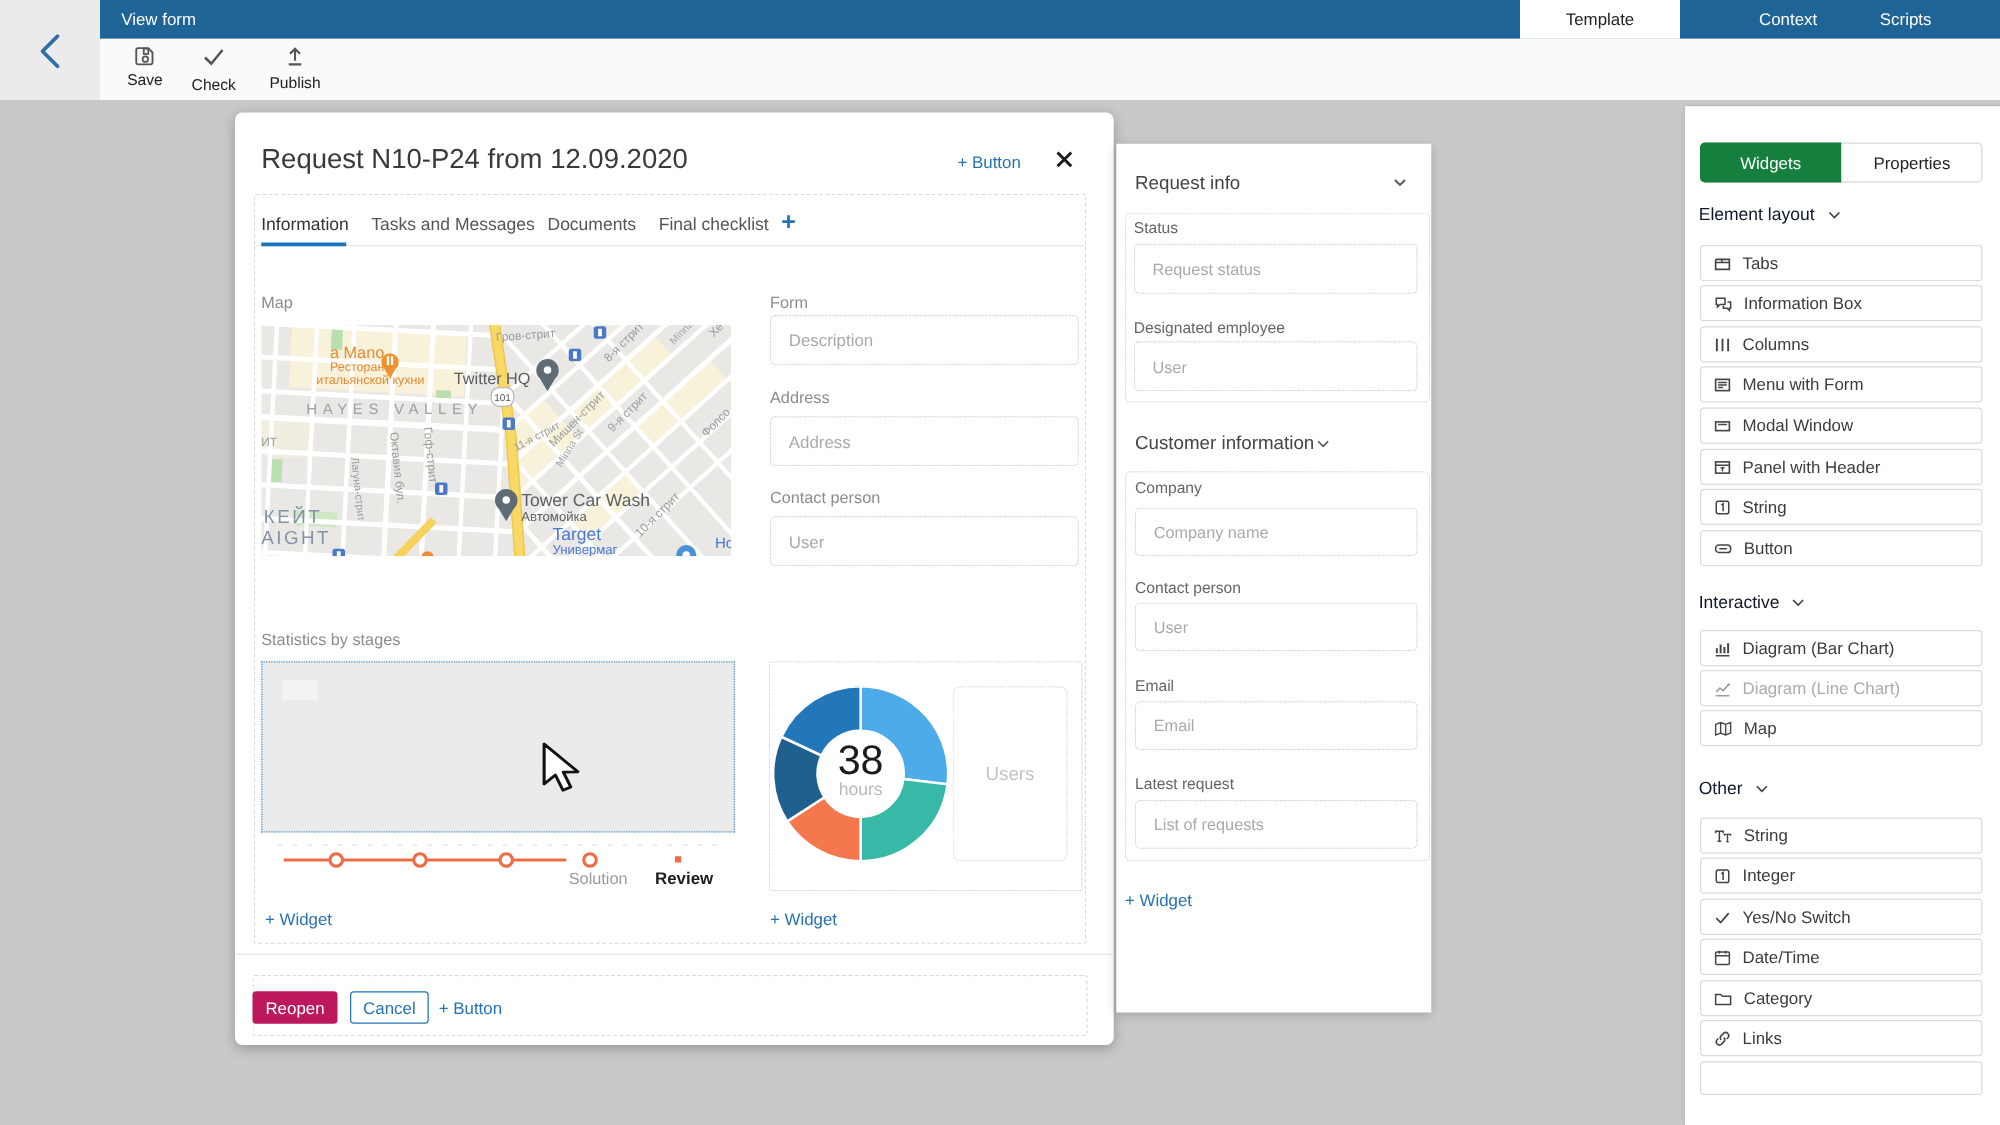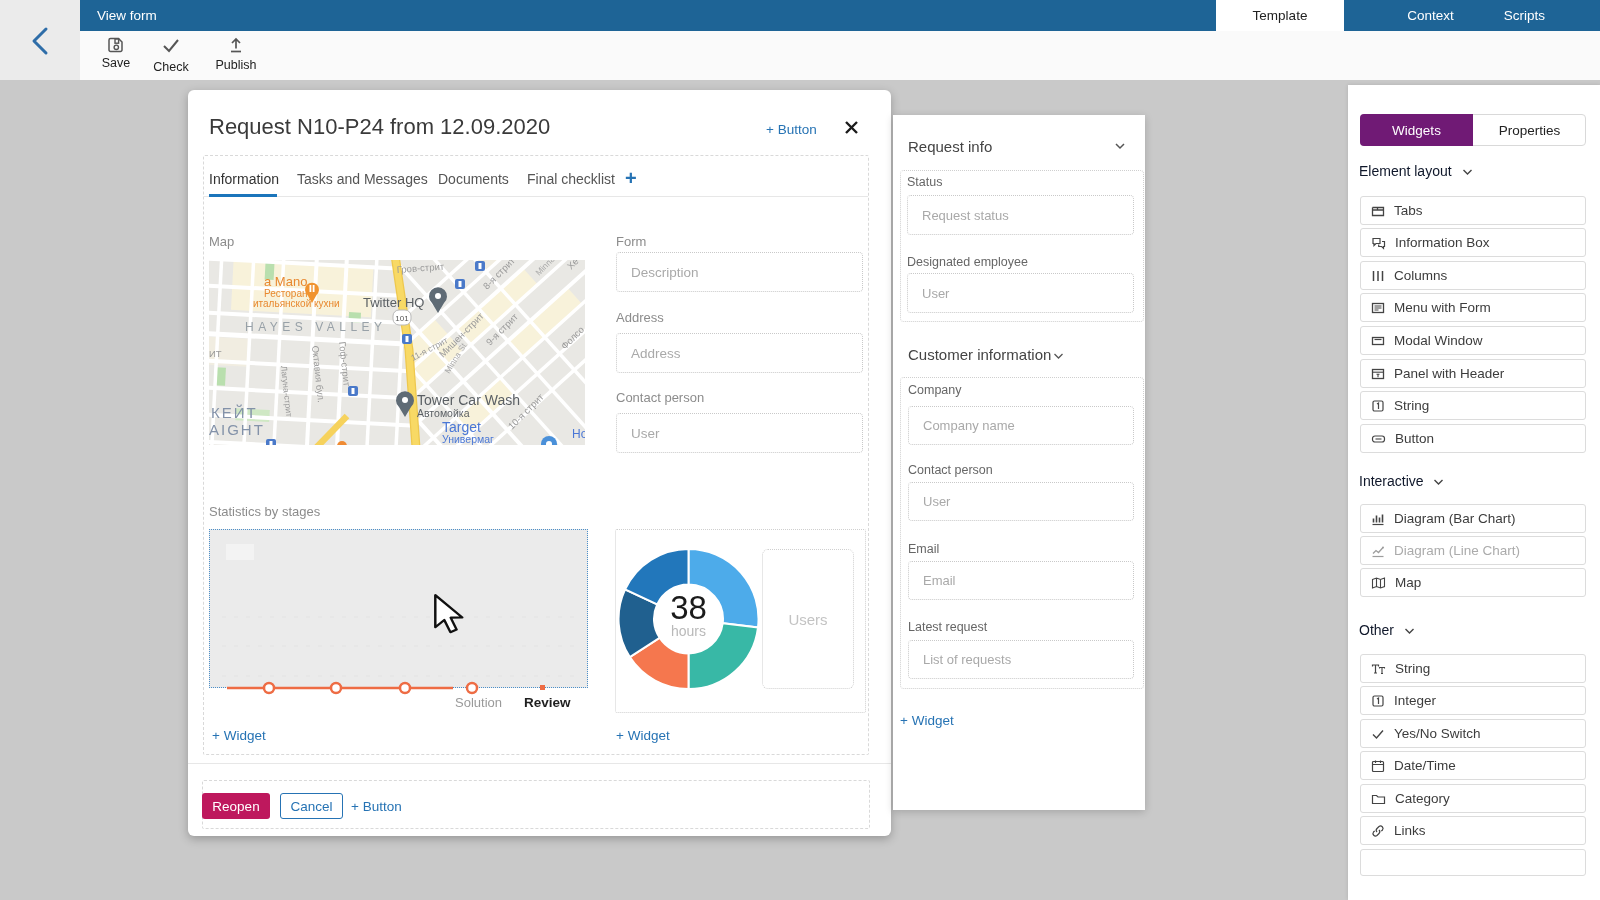--- a/index.html
+++ b/index.html
@@ -51,21 +51,21 @@
 <div class="abs" style="left:212px;top:36px;width:48px;text-align:center;">
   <svg width="18" height="18" viewBox="0 0 18 18">
       <path d="M9 12.5 V3 M5 7 L9 3 l4 4" stroke="#555" stroke-width="1.7" fill="none"></path>
       <path d="M4 15.5 h10" stroke="#555" stroke-width="1.7" fill="none"></path>
     </svg>
   <div style="color:#222;font-size:12.5px;margin-top:0px;">Publish</div>
 </div>
 
 <div class="abs" style="left:1348px;top:85px;width:252px;height:815px;background:#fff;box-shadow:0 0 4px rgba(0,0,0,.12);"></div>
 <div class="abs" style="left:1360px;top:114px;width:226px;height:32px;border:1px solid #d9d9d9;border-radius:4px;box-sizing:border-box;background:#fff;"></div>
-<div class="abs" style="left:1360px;top:114px;width:113px;height:32px;background:#701a75;border-radius:4px 0 0 4px;display:flex;align-items:center;justify-content:center;color:#fff;font-size:13.5px;">Widgets</div>
+<div class="abs" style="left:1360px;top:114px;width:113px;height:32px;background:#15803d;border-radius:4px 0 0 4px;display:flex;align-items:center;justify-content:center;color:#fff;font-size:13.5px;">Widgets</div>
 <div class="abs" style="left:1473px;top:114px;width:113px;height:32px;display:flex;align-items:center;justify-content:center;color:#222;font-size:13.5px;">Properties</div>
 
 <div class="sechdr" style="top:163px;">Element layout <svg width="11" height="8" viewBox="0 0 11 8" style="margin-left:6px;">
       <path d="M1.5 2 l4 4 4-4" fill="none" stroke="#444" stroke-width="1.4"></path>
     </svg></div>
 <div class="sechdr" style="top:473px;">Interactive <svg width="11" height="8" viewBox="0 0 11 8" style="margin-left:6px;">
       <path d="M1.5 2 l4 4 4-4" fill="none" stroke="#444" stroke-width="1.4"></path>
     </svg></div>
 <div class="sechdr" style="top:622px;">Other <svg width="11" height="8" viewBox="0 0 11 8" style="margin-left:6px;">
       <path d="M1.5 2 l4 4 4-4" fill="none" stroke="#444" stroke-width="1.4"></path>
@@ -292,21 +292,21 @@
 </svg></div>
 
 <div class="abs lbl" style="left:616px;top:234px;">Form</div>
 <div class="input" style="left:616px;top:252px;width:247px;height:40px;">Description</div>
 <div class="abs lbl" style="left:616px;top:310px;">Address</div>
 <div class="input" style="left:616px;top:333px;width:247px;height:40px;">Address</div>
 <div class="abs lbl" style="left:616px;top:390px;">Contact person</div>
 <div class="input" style="left:616px;top:413px;width:247px;height:40px;">User</div>
 
 <div class="abs lbl" style="left:209px;top:504px;">Statistics by stages</div>
-<div class="abs" style="left:209px;top:529px;width:379px;height:159px;border:1px dotted #4c8fc9;background:#ebebeb;box-sizing:border-box;">
+<div class="abs" style="left:209px;top:529px;width:379px;height:137px;border:1px dotted #4c8fc9;background:#ebebeb;box-sizing:border-box;">
 <svg width="377" height="179" viewBox="0 0 377 179">
   <rect x="16" y="14" width="28" height="16" fill="#f3f3f3"></rect>
   <g stroke="#e3e3e3" stroke-width="1" stroke-dasharray="4 8">
     <line x1="12" y1="87" x2="365" y2="87"></line>
     <line x1="12" y1="116" x2="365" y2="116"></line>
     <line x1="12" y1="146" x2="365" y2="146"></line>
   </g>
   <line x1="17" y1="158" x2="243" y2="158" stroke="#ee6c44" stroke-width="2.5"></line>
   <g fill="#fff" stroke="#ee6c44" stroke-width="2.5">
     <circle cx="59" cy="158" r="5"></circle>

